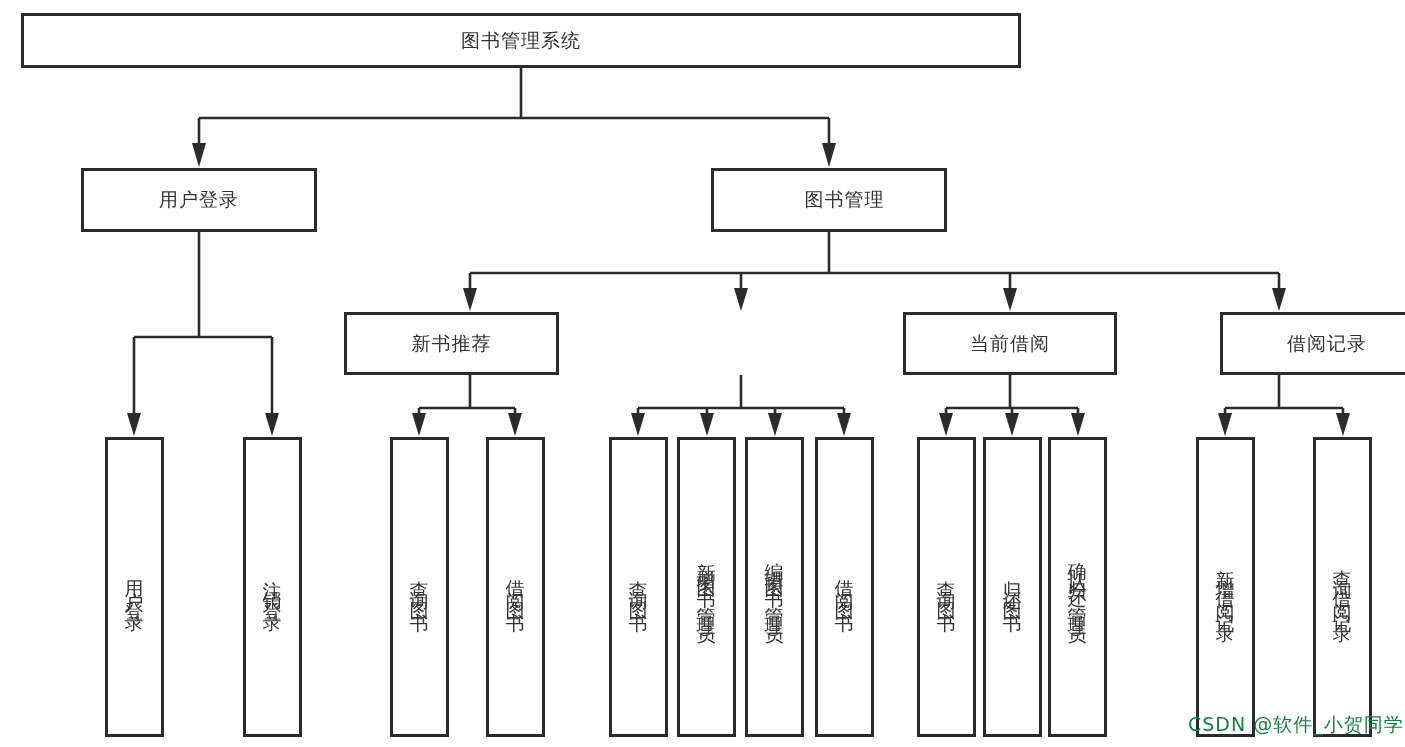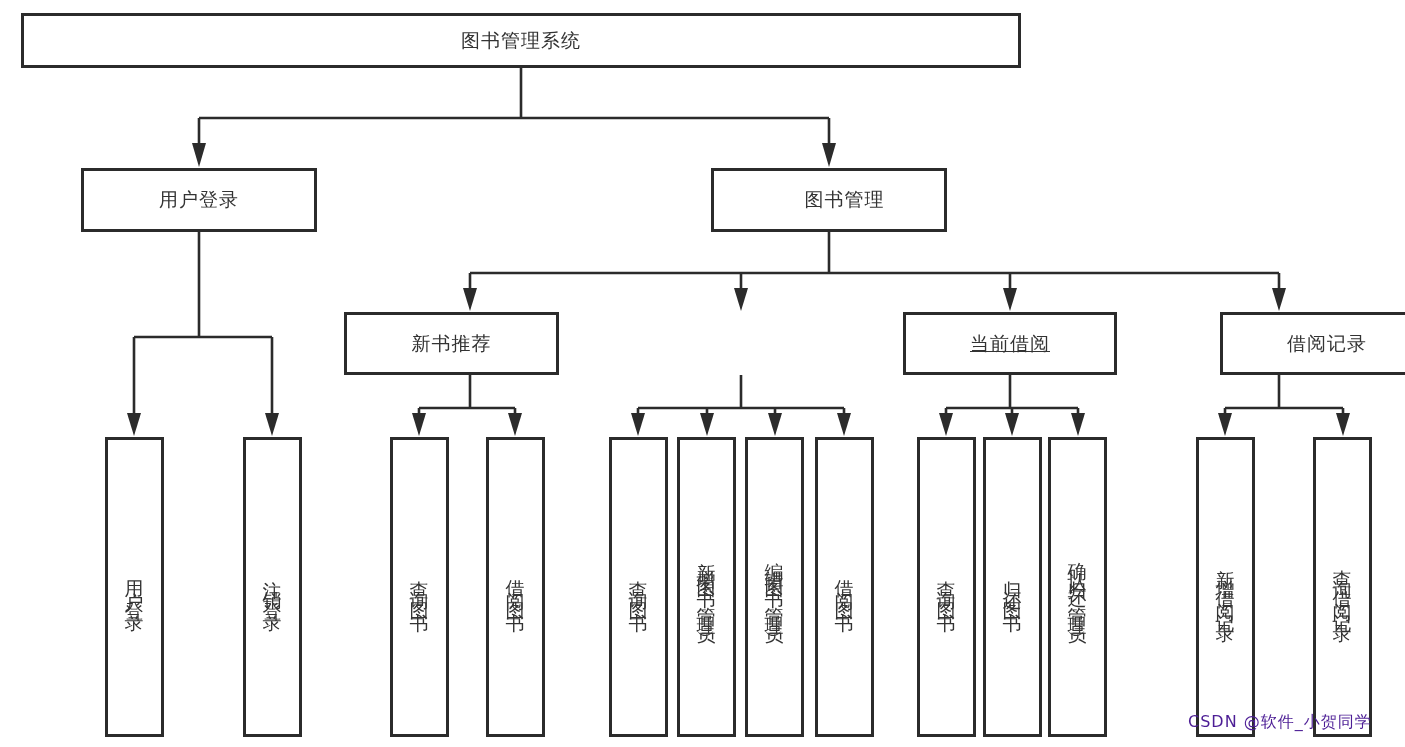--- a/index.html
+++ b/index.html
@@ -30,21 +30,21 @@
   .node-h {
     font-size: 19px;
     letter-spacing: 1px;
     white-space: nowrap;
   }
   .node-root   { left: 21px;   top: 13px;  width: 1000px; height: 55px; }
   .node-l2a    { left: 81px;   top: 168px; width: 236px;  height: 64px; }
   .node-l2b    { left: 711px;  top: 168px; width: 236px;  height: 64px; padding-left: 31px; }
   .node-l3a    { left: 344px;  top: 312px; width: 215px;  height: 63px; }
   .node-l3b    { left: 634px;  top: 312px; width: 214px;  height: 63px; }
-  .node-l3c    { left: 903px;  top: 312px; width: 214px;  height: 63px; text-decoration: underline; }
+  .node-l3c    { left: 903px;  top: 312px; width: 214px;  height: 63px; }
   .node-l3d    { left: 1172px; top: 312px; width: 214px;  height: 63px; margin-left: 48px; }
   .leaf {
     position: absolute;
     top: 437px;
     width: 59px;
     height: 300px;
     box-sizing: border-box;
     border: 3px solid #2b2b2b;
     background: #ffffff;
     display: flex;
@@ -71,22 +71,22 @@
   .lf8  { left: 815px; }
   .lf9  { left: 917px; }
   .lf10 { left: 983px; }
   .lf11 { left: 1048px; }
   .lf12 { left: 1196px; }
   .lf13 { left: 1313px; }
   .watermark {
     position: absolute;
     left: 1188px;
     top: 712px;
-    font-size: 16px;
-    color: #4c1d95;
+    font-size: 19px;
+    color: #15803d;
     letter-spacing: 1px;
     white-space: nowrap;
   }
 </style>
 </head>
 <body>
 
 <div class="canvas">
 
   <svg class="connector-layer" viewBox="0 0 1405 747" xmlns="http://www.w3.org/2000/svg">

